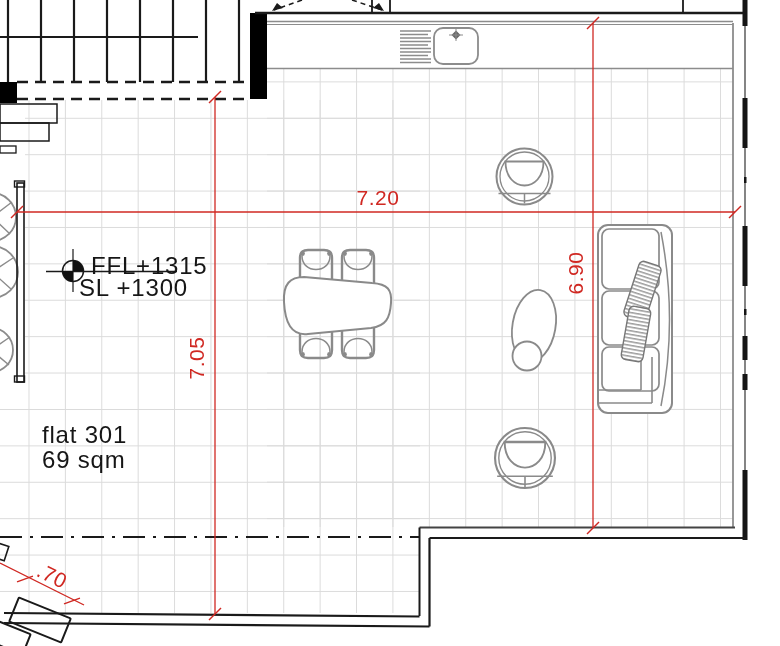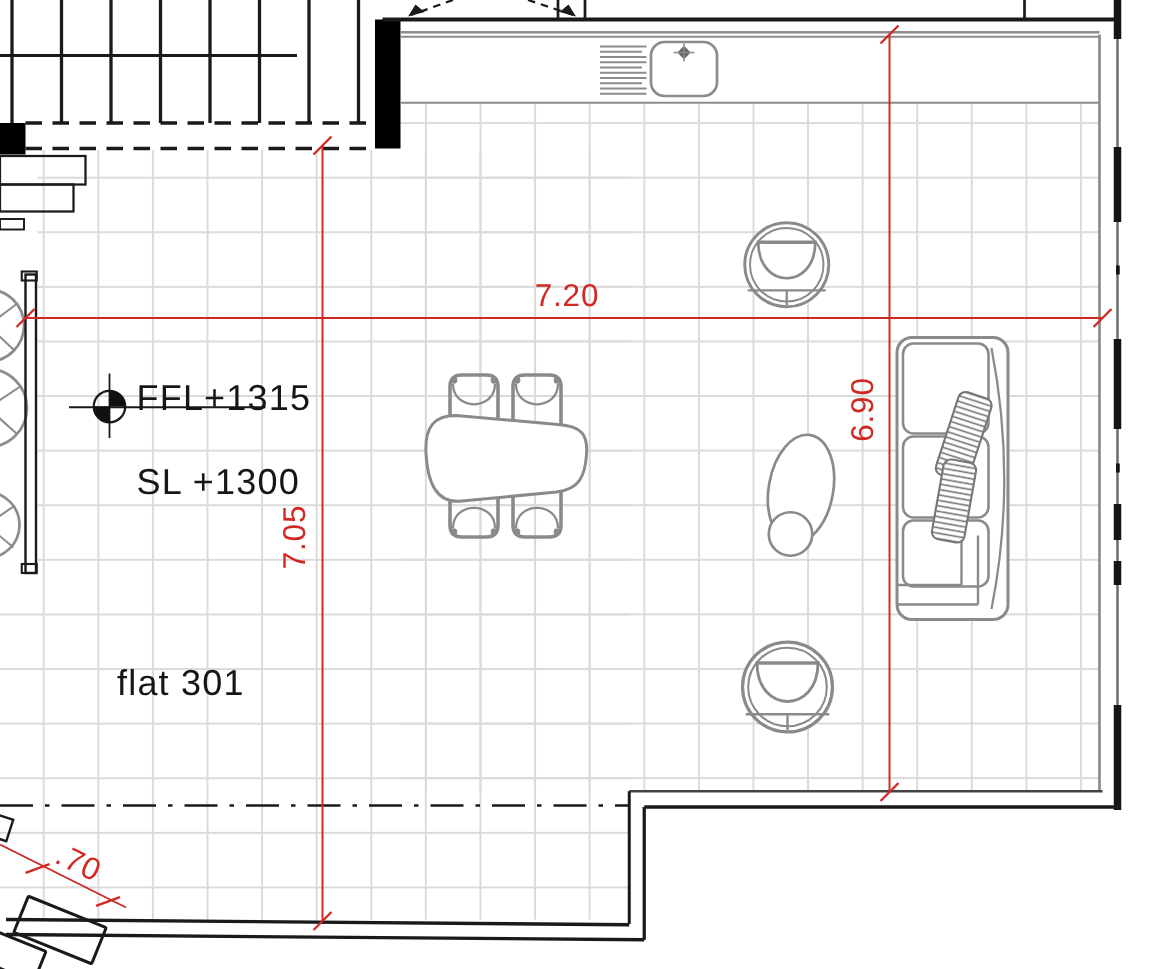--- a/index.html
+++ b/index.html
@@ -181,21 +181,22 @@
       <path class="dim" d="M593,23 V528"></path>
       <use href="#tick45" transform="translate(593,23)"></use>
       <use href="#tick45" transform="translate(593,528)"></use>
       <path class="dim" d="M0,563 L84,605"></path>
       <use href="#tick45" transform="translate(25,579) rotate(25)"></use>
       <use href="#tick45" transform="translate(72,601) rotate(25)"></use>
     </g>
   </svg>
 
   <div class="lbl lvl" style="left:91px;top:252px;">FFL+1315</div>
-  <div class="lbl lvl" style="left:91px;top:274px;margin-top:34px;">SL +1300</div>
-
-  <div class="lbl unit" style="left:42px;top:443px;margin-left:36px;">flat 301</div>
+  <div class="lbl lvl" style="left:79px;top:274px;">SL +1300</div>
+
+  <div class="lbl unit" style="left:42px;top:422px;">flat 301</div>
+  <div class="lbl unit" style="left:42px;top:447px;">69 sqm</div>
 
   <div class="red" style="left:356px;top:186px;">7.20</div>
   <div class="red rot-ccw" style="left:175px;top:346px;">7.05</div>
   <div class="red rot-ccw" style="left:554px;top:261px;">6.90</div>
   <div class="red rot-diag" style="left:30px;top:564px;">.70</div>
 </div>
 
 </body></html>

